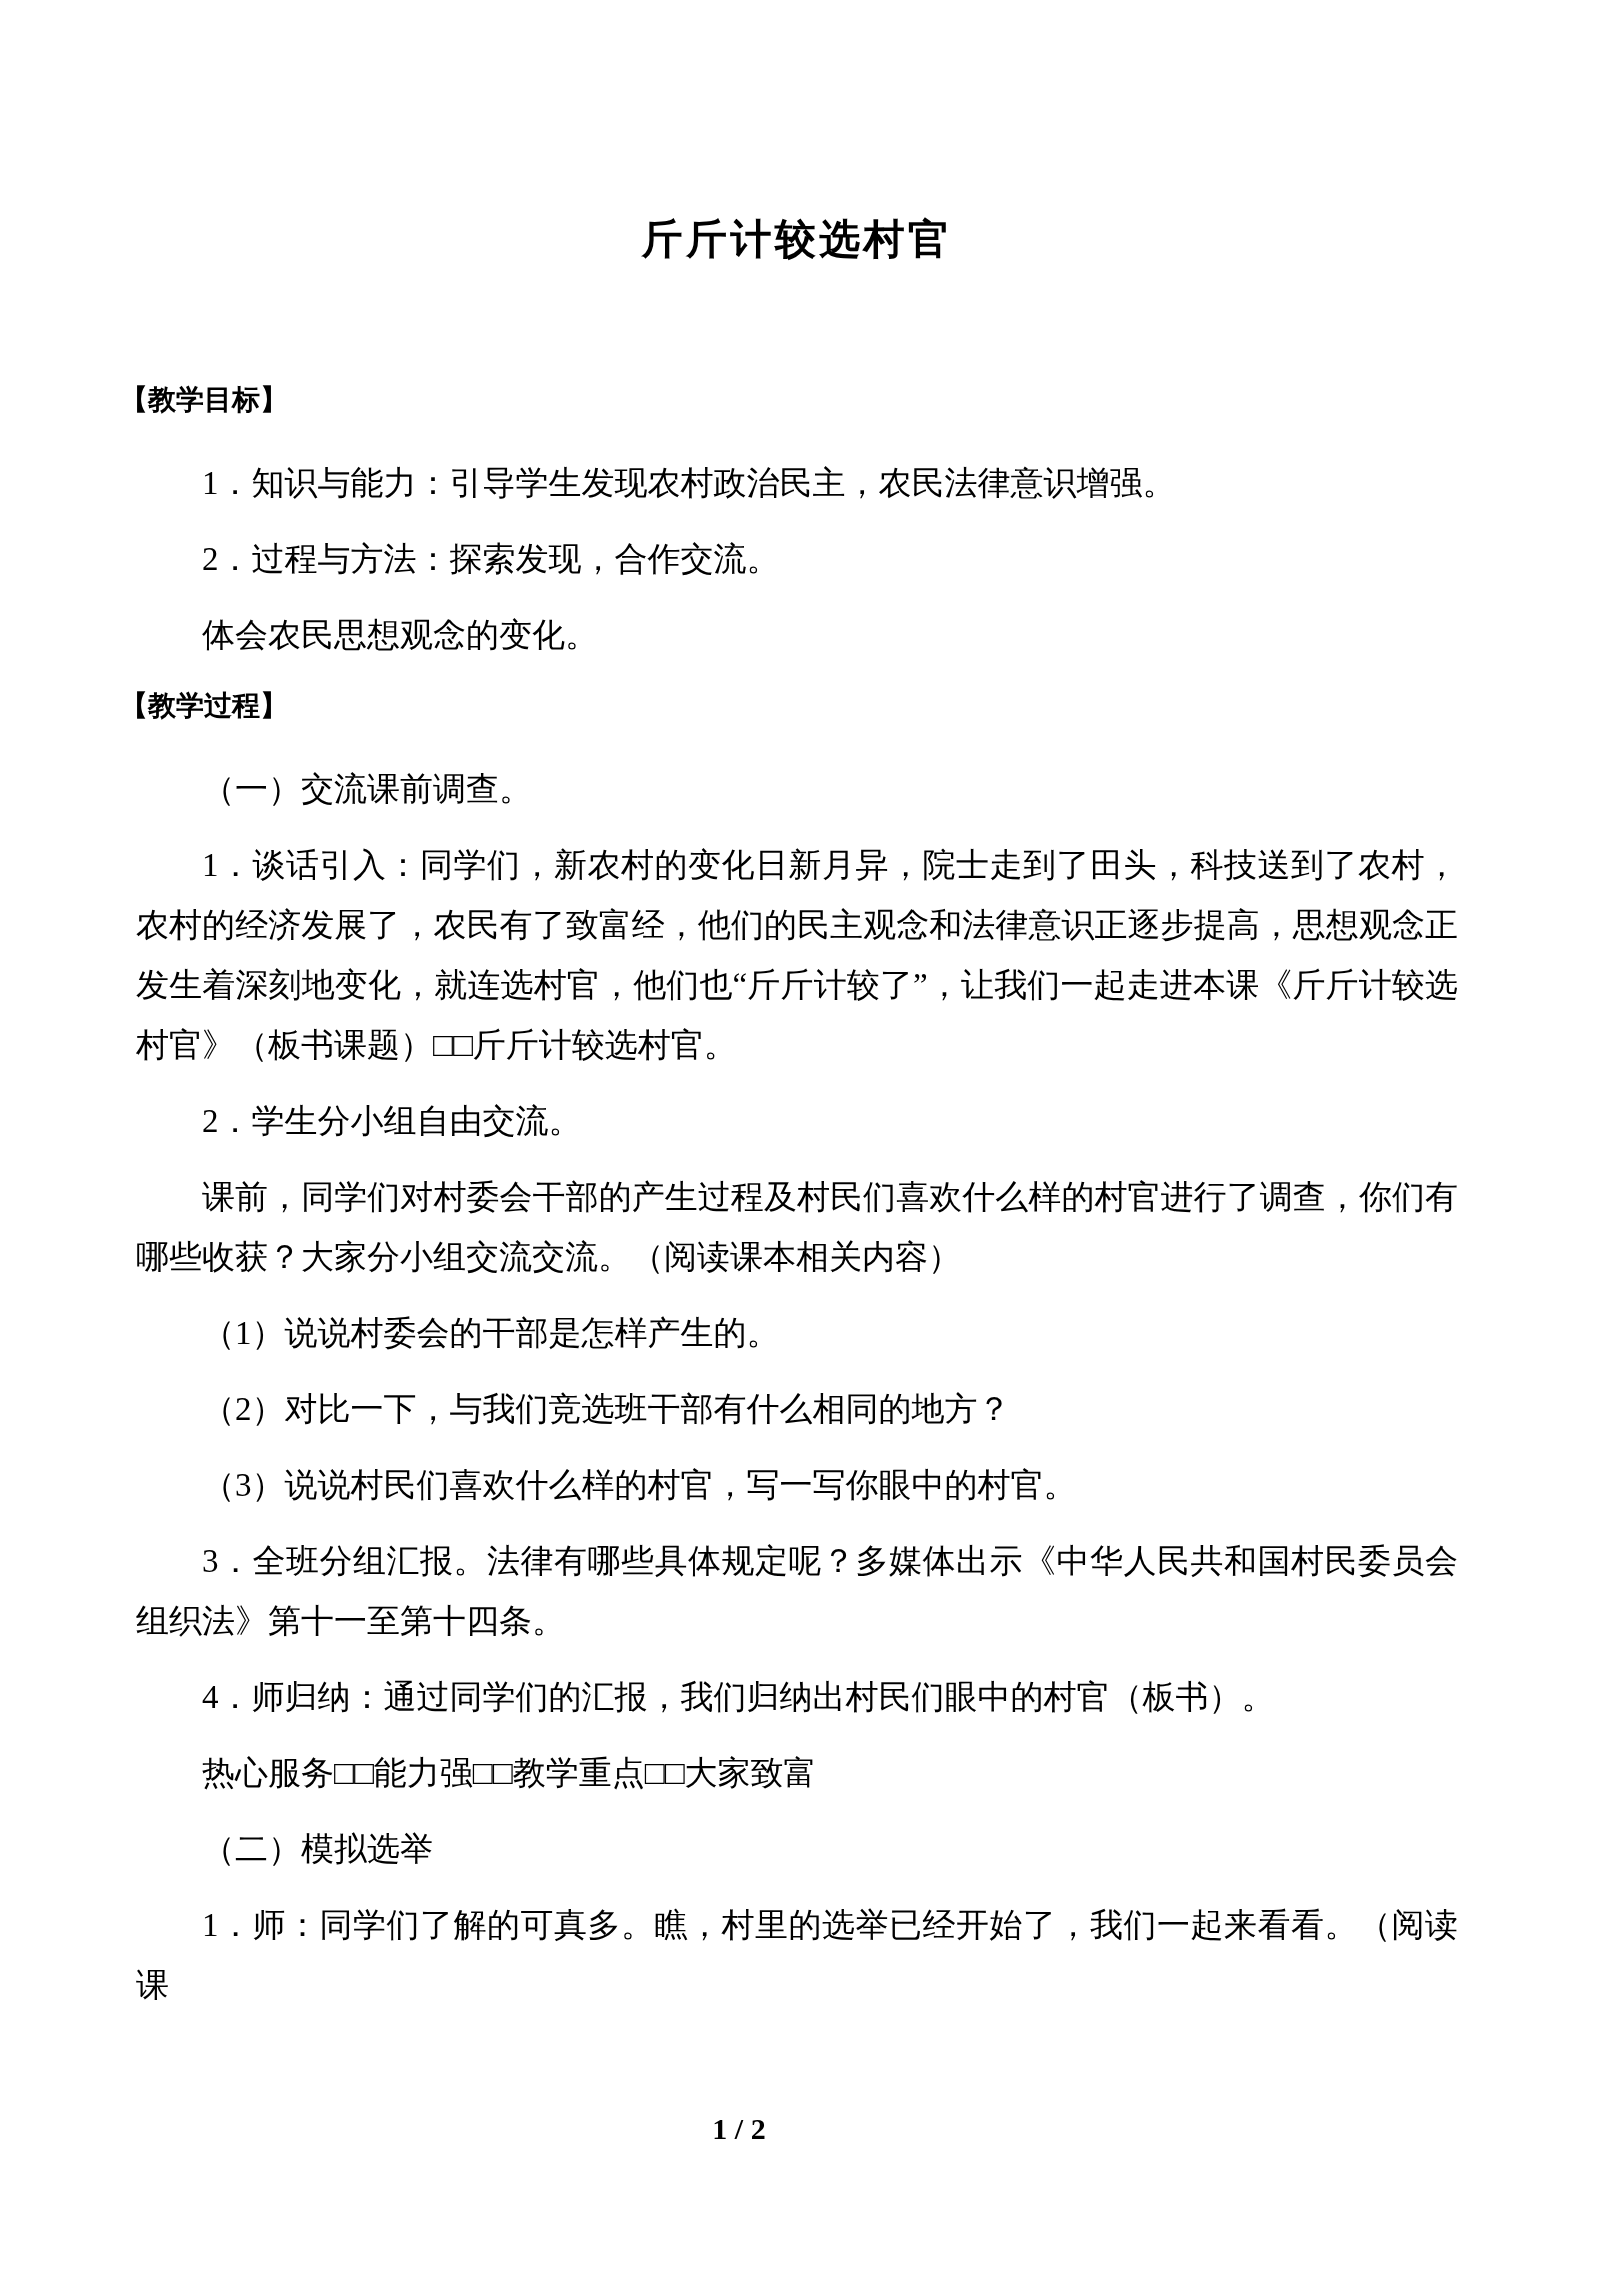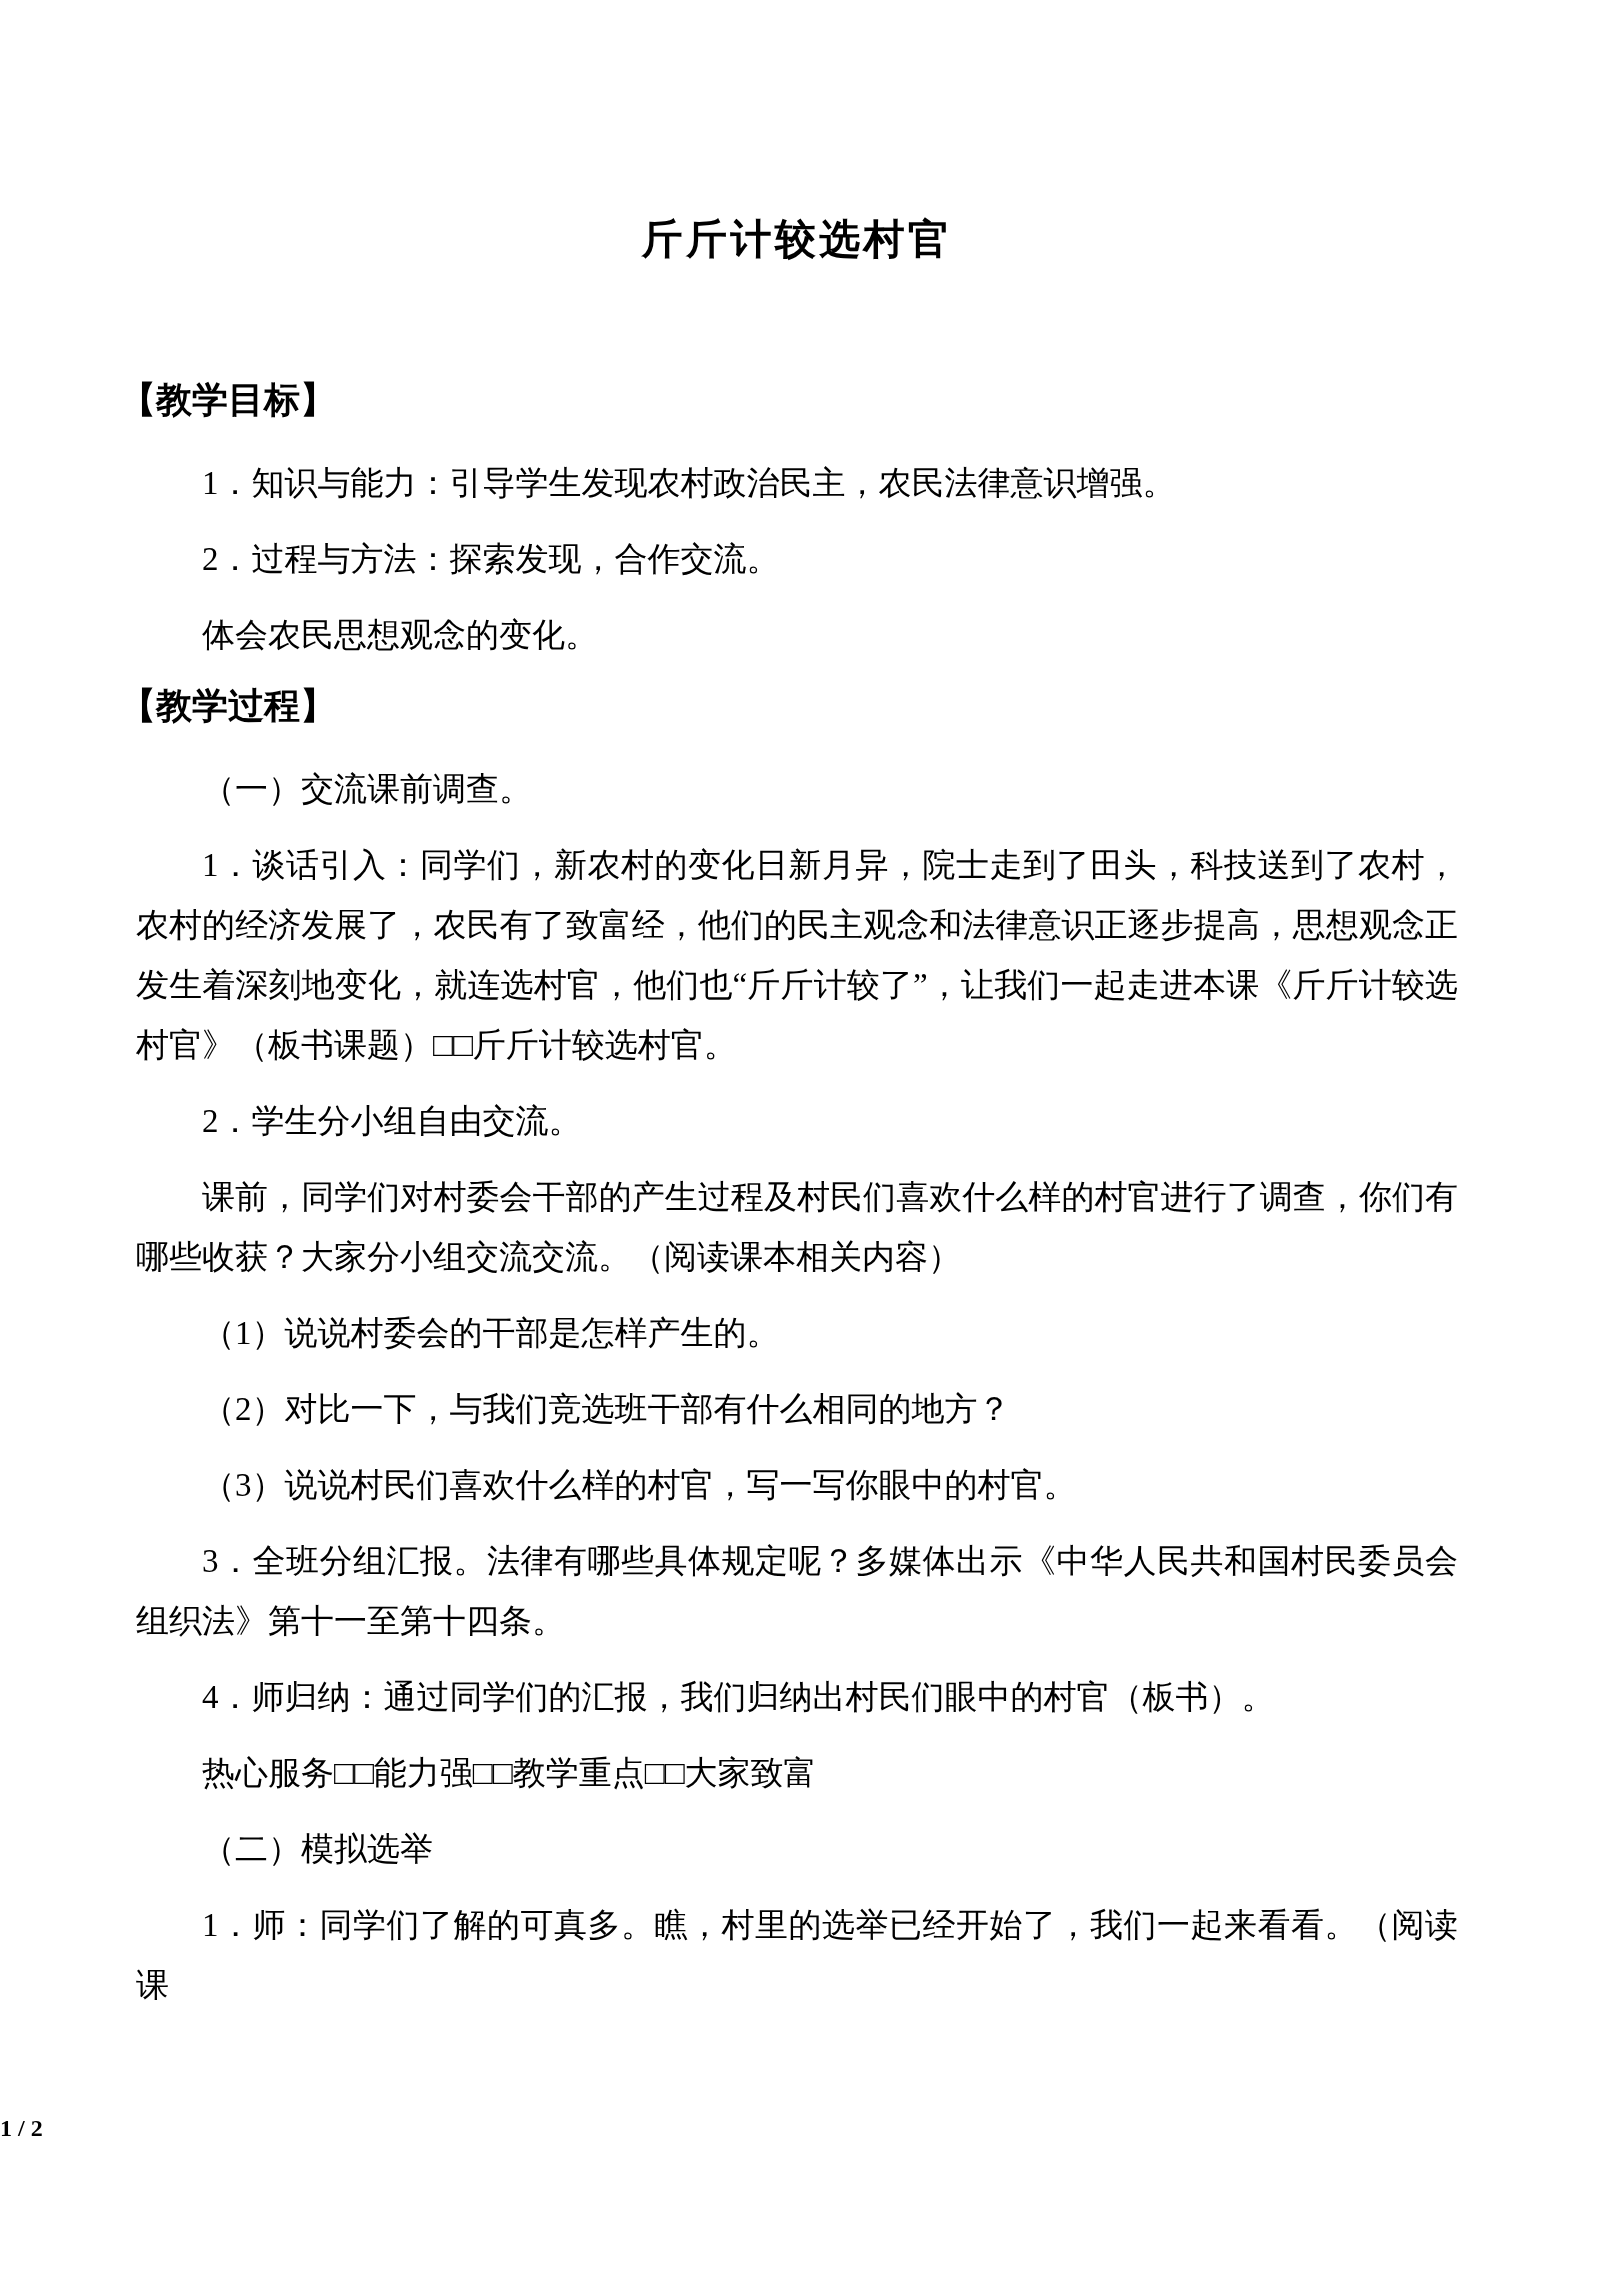--- a/index.html
+++ b/index.html
@@ -19,39 +19,39 @@
   }
   .doc-title {
     text-align: center;
     font-size: 41px;
     font-weight: bold;
     line-height: 45px;
     letter-spacing: 3.4px;
     margin: 0 0 116px 0;
   }
   .section-heading {
-    font-size: 36px;
+    font-size: 28px;
     font-weight: bold;
     line-height: 44px;
     margin: 19px 0 31px 0;
   }
   .para {
     font-size: 33px;
     line-height: 60px;
     margin: 16px;
     text-indent: 2em;
     text-align: justify;
   }
   .footer {
     position: absolute;
     top: 2112px;
     left: 0;
     width: 1478px;
-    text-align: left;
-    font-size: 24px;
+    text-align: center;
+    font-size: 30px;
     font-weight: bold;
     line-height: 33px;
   }
 </style>
 </head>
 <body>
 
 <div class="page">
 
   <h1 class="doc-title"><span>斤斤计较选村官</span></h1>

